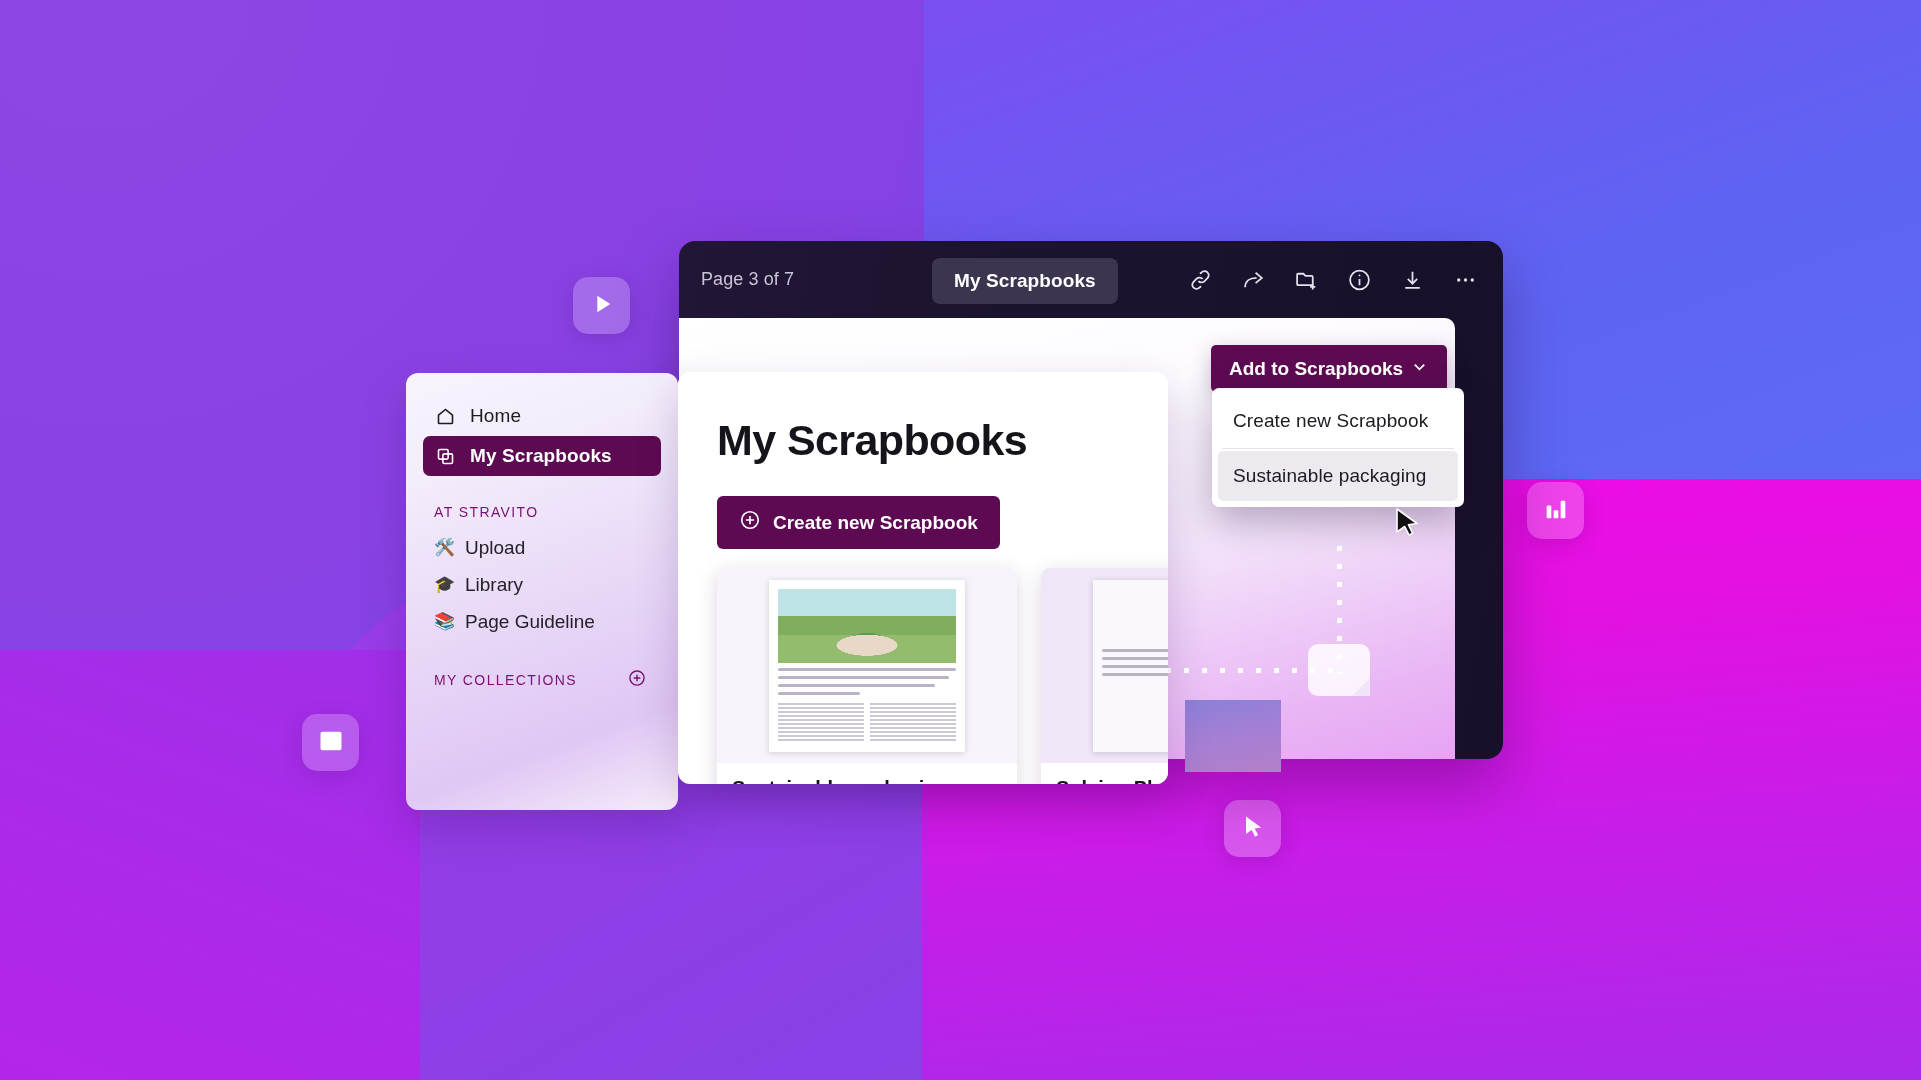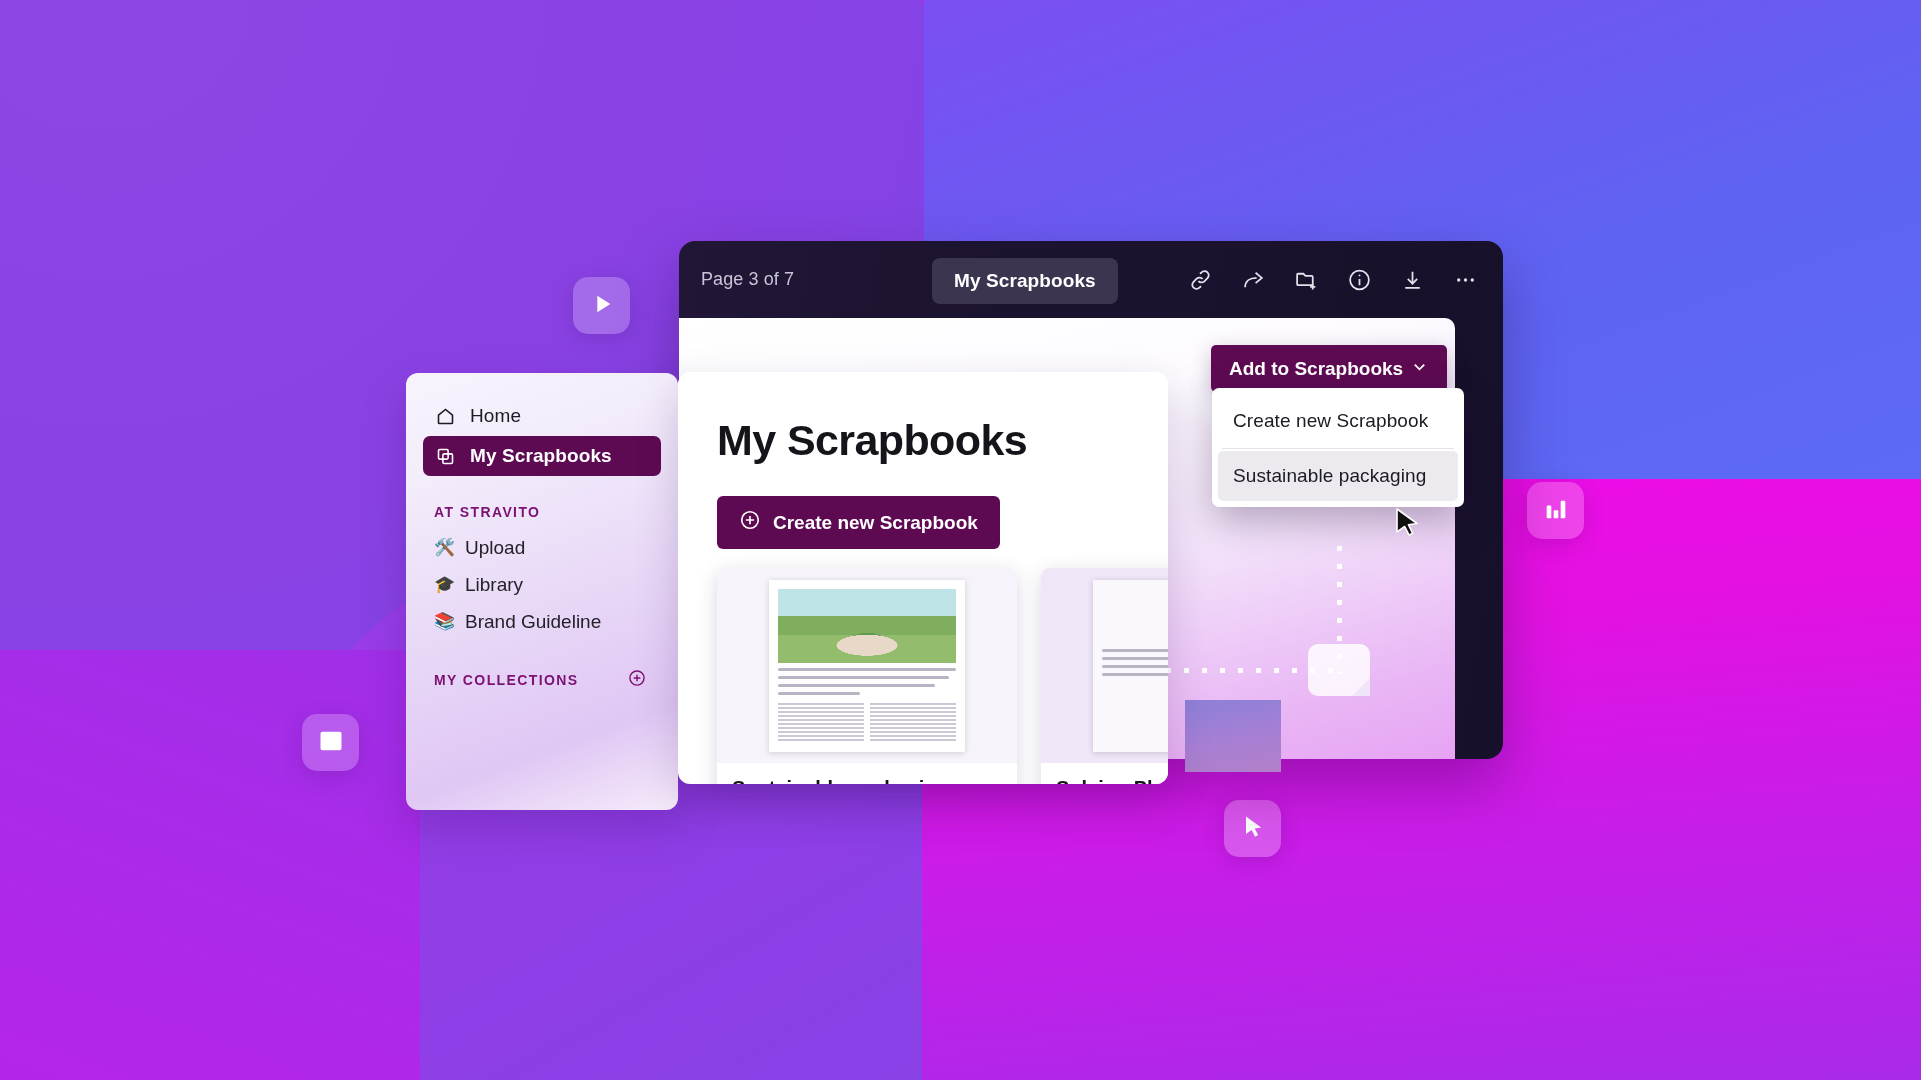--- a/index.html
+++ b/index.html
@@ -118,21 +118,21 @@
   .nav-item {
     display:flex; align-items:center; gap:14px;
     height:40px; padding:0 11px; border-radius:7px;
     font-size:19px; color:#1d1b22; letter-spacing:0.1px;
   }
   .nav-item.active { background:#5e0a53; color:#fff; font-weight:bold; }
   .nav-item .nv-ic { width:22px; height:22px; display:flex; align-items:center; justify-content:center; }
   .nav-item .nv-ic svg { width:21px; height:21px; stroke:#1d1b22; fill:none; stroke-width:1.8; }
   .nav-item.active .nv-ic svg { stroke:#fff; }
   .sec-head {
-    margin:28px 0 9px 11px; font-size:14px; font-weight:bold;
+    margin:28px 0 9px 11px; font-size:14px; font-weight:normal;
     letter-spacing:1.4px; color:#7b1173;
     display:flex; align-items:center; justify-content:space-between; padding-right:14px;
   }
   .sec-head .plus svg { width:20px; height:20px; stroke:#7b1173; fill:none; stroke-width:1.7; }
   .emoji-item {
     display:flex; align-items:center; gap:11px;
     height:37px; padding:0 11px; font-size:19px; color:#242129;
   }
   .emoji-item .em { font-size:17px; width:20px; }
 
@@ -328,21 +328,21 @@
   <div class="emoji-item">
     <span class="em">🛠️</span>
     <span>Upload</span>
   </div>
   <div class="emoji-item">
     <span class="em">🎓</span>
     <span>Library</span>
   </div>
   <div class="emoji-item">
     <span class="em">📚</span>
-    <span>Brand Guideline</span>
+    <span>Page Guideline</span>
   </div>
 
   <div class="sec-head">
     <span>MY COLLECTIONS</span>
     <span class="plus">
       <svg viewBox="0 0 24 24">
           <circle cx="12" cy="12" r="8.5"></circle>
           <path d="M12 8v8M8 12h8"></path>
         </svg>
     </span>

